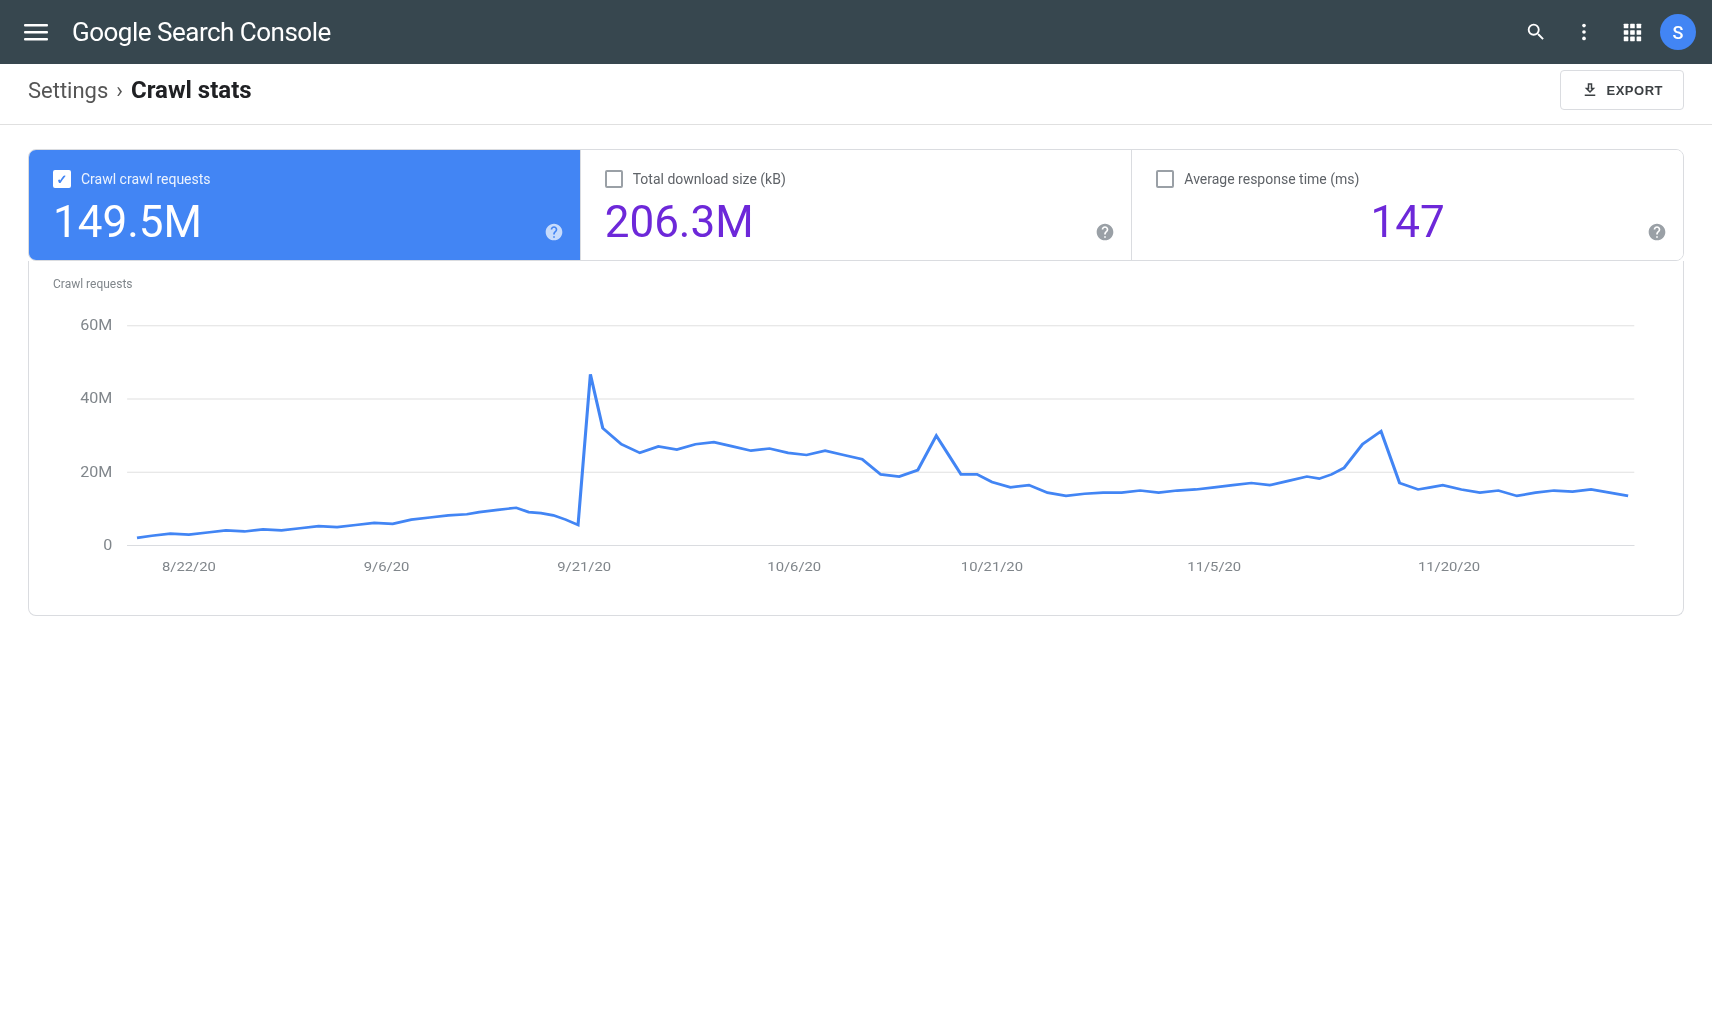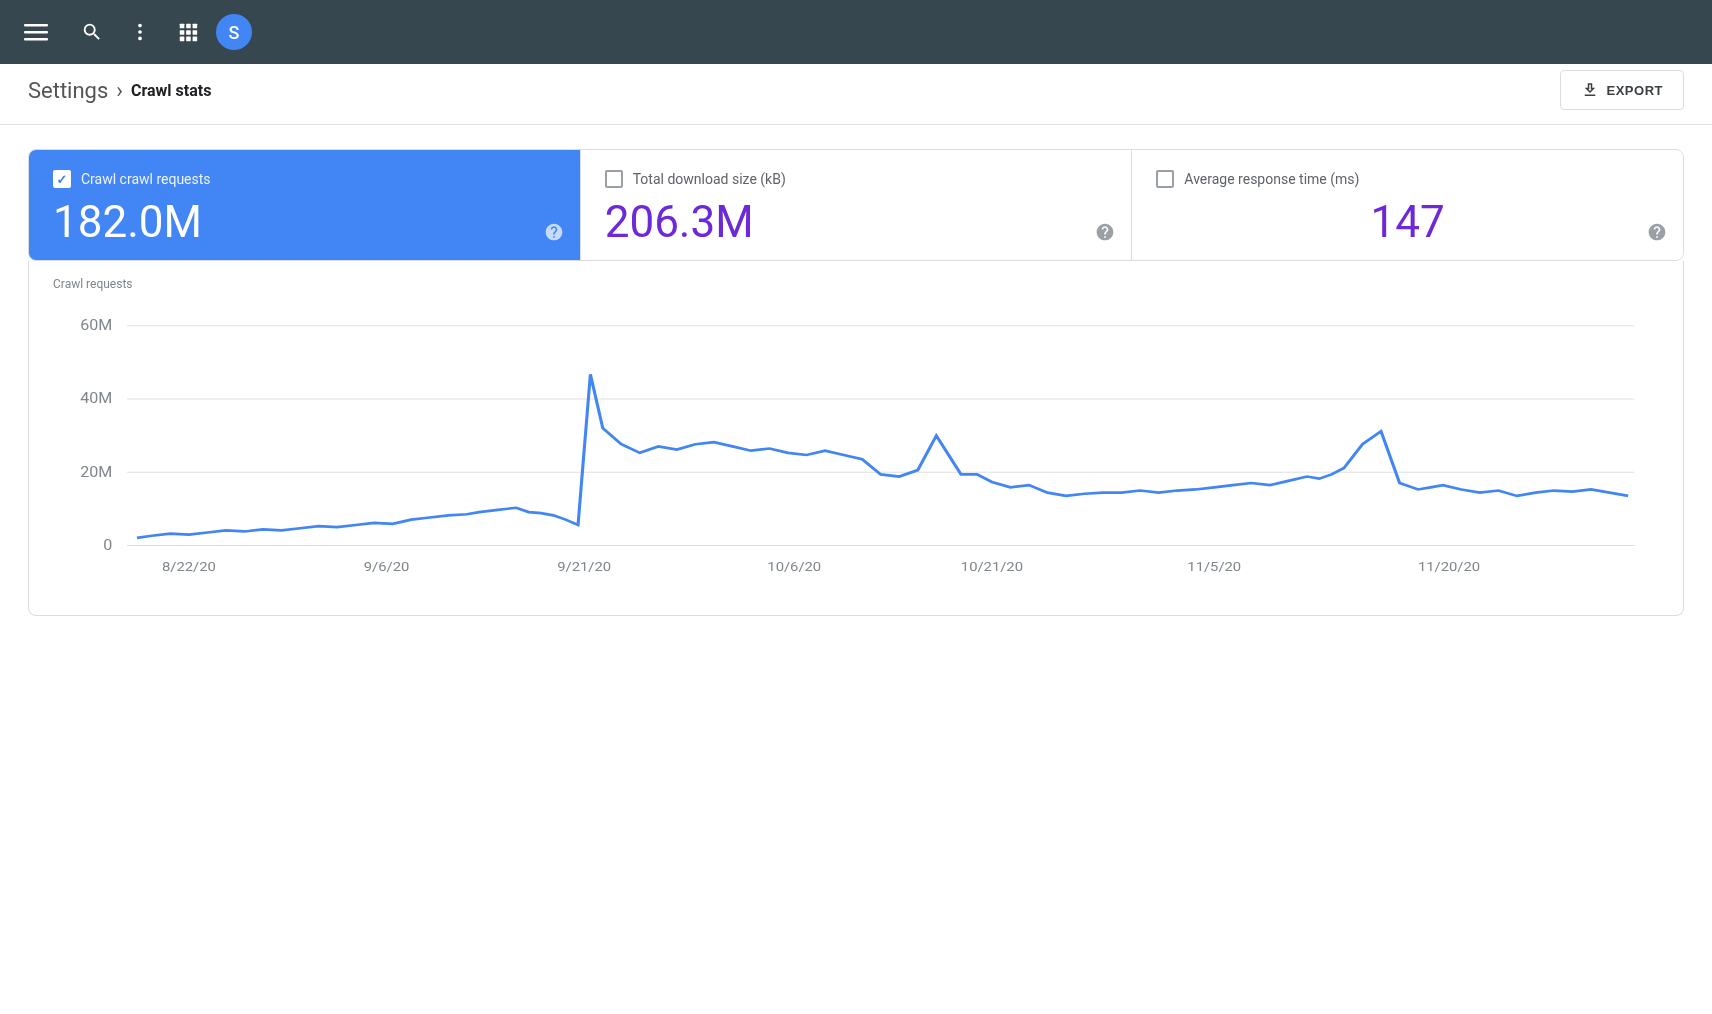--- a/index.html
+++ b/index.html
@@ -77,21 +77,21 @@
       font-size: 22px;
       color: #555;
       font-weight: 400;
       cursor: pointer;
     }
     .breadcrumb-separator {
       font-size: 22px;
       color: #555;
     }
     .breadcrumb-current {
-      font-size: 16px;
+      font-size: 24px;
       color: #202124;
       font-weight: 700;
     }
     .export-btn {
       display: flex;
       align-items: center;
       gap: 8px;
       border: 1px solid #dadce0;
       background: #fff;
       padding: 10px 20px;
@@ -203,20 +203,23 @@
 </head>
 <body>
 
 <header class="header">
   <div class="header-menu-icon">
     <svg width="24" height="24" viewBox="0 0 24 24" fill="white">
       <rect y="4" width="24" height="2.5" rx="1"></rect>
       <rect y="11" width="24" height="2.5" rx="1"></rect>
       <rect y="18" width="24" height="2.5" rx="1"></rect>
     </svg>
+  </div>
+  <div class="header-logo">
+    <span class="logo-google">Google Search Console</span>
   </div>
   <div class="header-actions">
     <div class="header-icon-btn">
       <svg width="22" height="22" viewBox="0 0 24 24" fill="white">
         <path d="M15.5 14h-.79l-.28-.27A6.471 6.471 0 0 0 16 9.5 6.5 6.5 0 1 0 9.5 16c1.61 0 3.09-.59 4.23-1.57l.27.28v.79l5 4.99L20.49 19l-4.99-5zm-6 0C7.01 14 5 11.99 5 9.5S7.01 5 9.5 5 14 7.01 14 9.5 11.99 14 9.5 14z"></path>
       </svg>
     </div>
     <div class="header-icon-btn">
       <svg width="22" height="22" viewBox="0 0 24 24" fill="white">
         <circle cx="12" cy="5" r="2"></circle>
@@ -259,21 +262,21 @@
 
   <div class="stat-cards">
 
     <div class="stat-card active">
       <div class="stat-card-header">
         <div class="stat-checkbox">
           <span class="checkmark">✓</span>
         </div>
         <span class="stat-card-label">Crawl crawl requests</span>
       </div>
-      <div class="stat-value">182.0M</div>
+      <div class="stat-value">149.5M</div>
       <div class="stat-help">
         <svg width="20" height="20" viewBox="0 0 24 24" fill="rgba(255,255,255,0.7)">
           <path d="M12 2C6.48 2 2 6.48 2 12s4.48 10 10 10 10-4.48 10-10S17.52 2 12 2zm1 17h-2v-2h2v2zm2.07-7.75l-.9.92C13.45 12.9 13 13.5 13 15h-2v-.5c0-1.1.45-2.1 1.17-2.83l1.24-1.26c.37-.36.59-.86.59-1.41 0-1.1-.9-2-2-2s-2 .9-2 2H8c0-2.21 1.79-4 4-4s4 1.79 4 4c0 .88-.36 1.68-.93 2.25z"></path>
         </svg>
       </div>
     </div>
 
     <div class="stat-card">
       <div class="stat-card-header">
         <div class="stat-checkbox" style="border-color:#9aa0a6;"></div>

